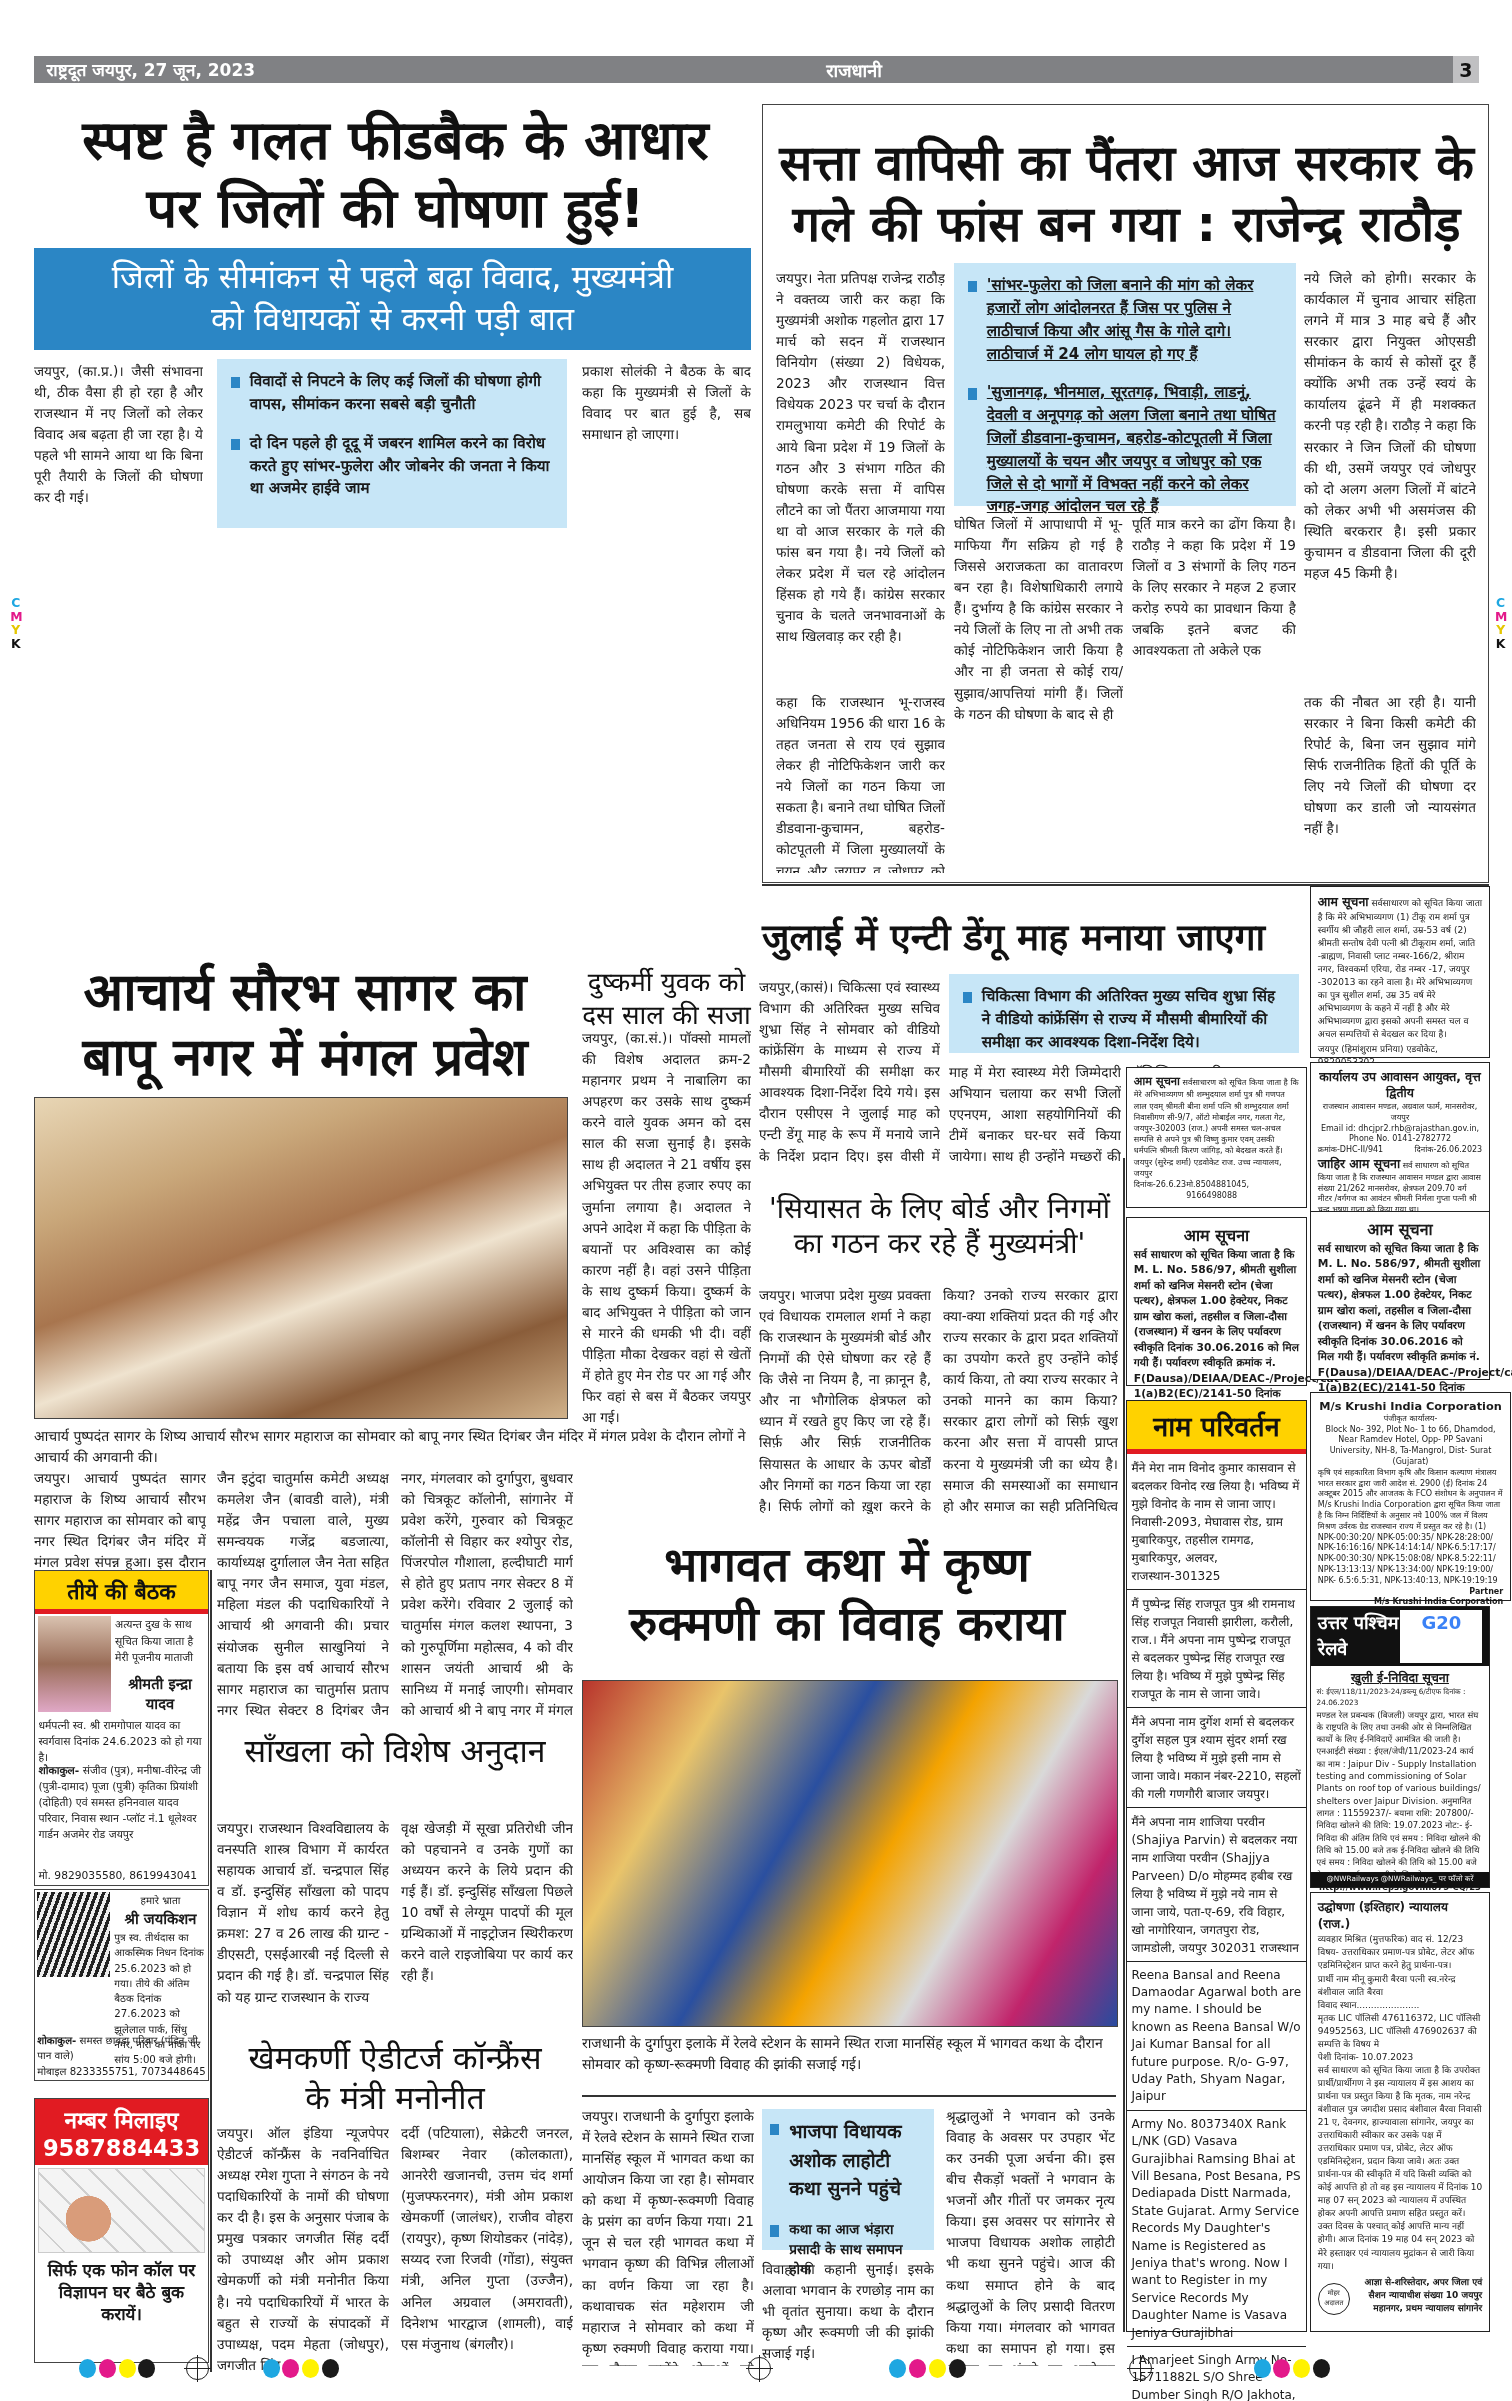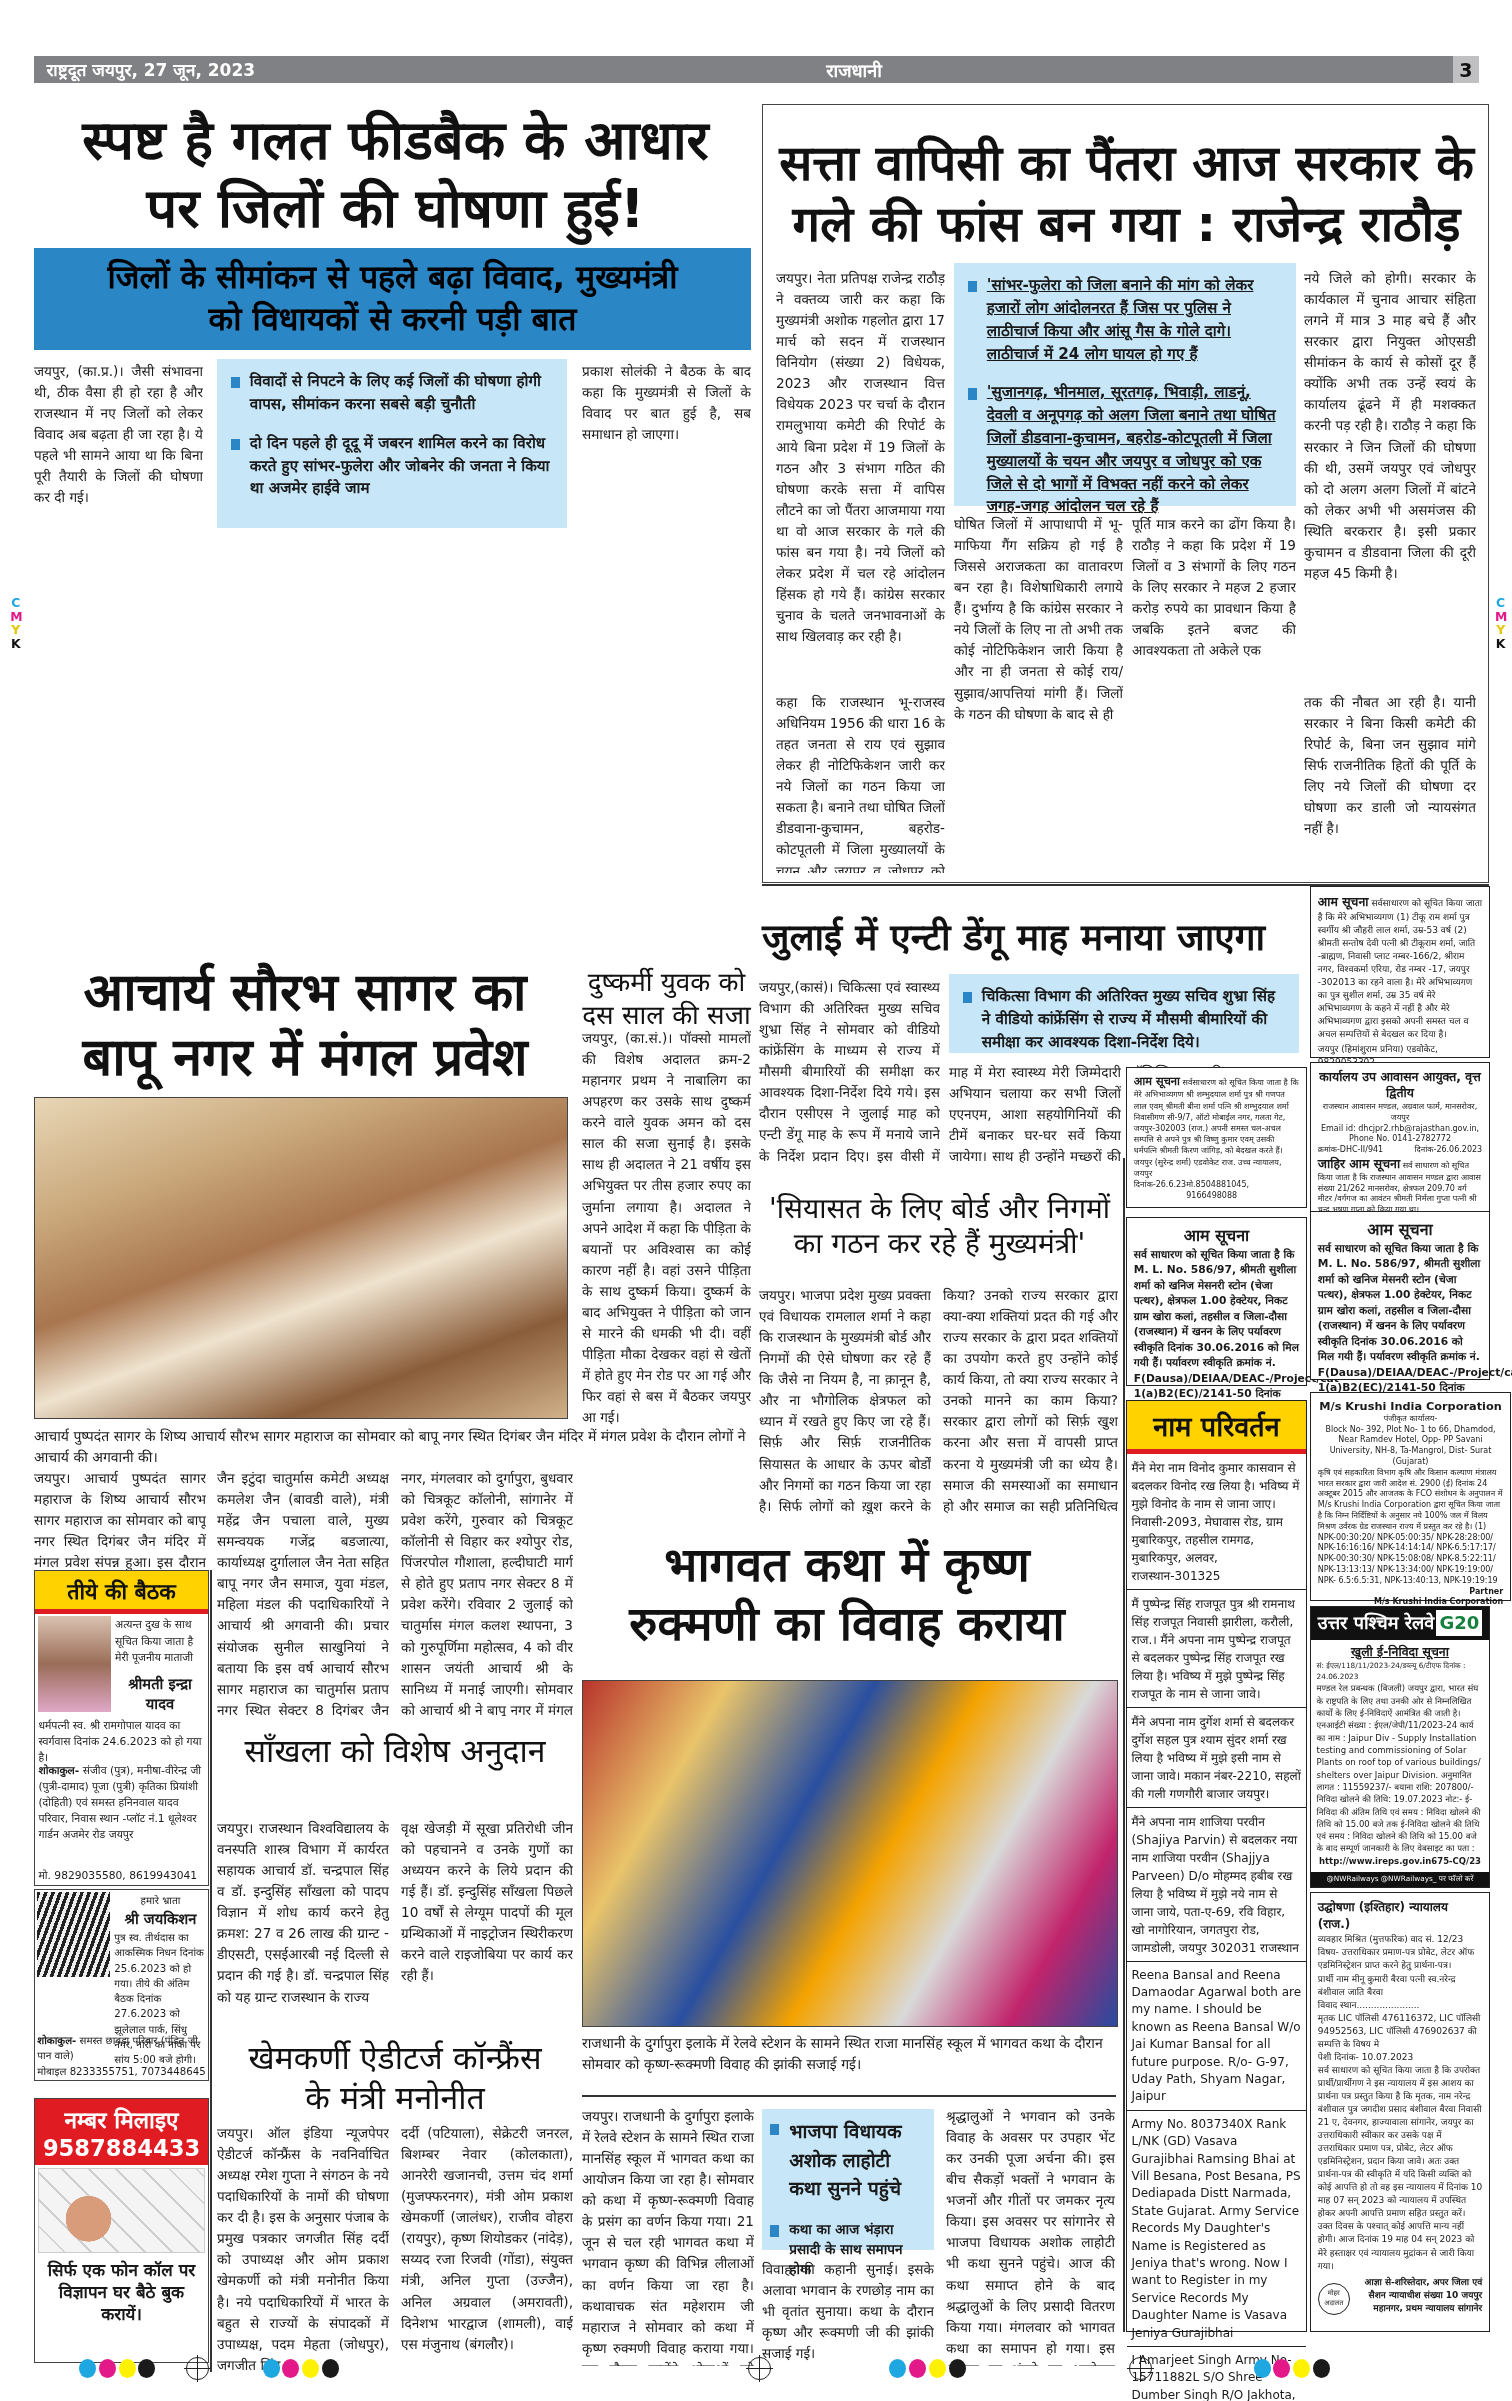--- a/index.html
+++ b/index.html
@@ -3,21 +3,21 @@
 <meta charset="utf-8">
 <style>
   * { box-sizing: border-box; margin: 0; padding: 0; }
   body { width: 1512px; height: 2401px; background: #ffffff; font-family: "DejaVu Sans", sans-serif; color: #1a1a1a; position: relative; overflow: hidden; }
   .abs { position: absolute; }
   .masthead { left: 34px; top: 56px; width: 1445px; height: 27px; background: #808184; color: #fff; display: flex; align-items: center; justify-content: space-between; }
   .masthead .left { font-size: 17px; padding-left: 12.4px; font-weight: bold; }
   .masthead .center { font-size: 18px; font-weight: bold; }
   .masthead .pageno { width: 26px; height: 27px; background: #c0c0c2; color: #111; font-size: 19px; font-weight: bold; display: flex; align-items: center; justify-content: center; }
   .headline { font-family: "DejaVu Sans", sans-serif; font-weight: bold; text-align: center; line-height: 1.25; color: #111; }
-  .bluebar { background: #2b86c5; color: #000000; font-weight: bold; text-align: center; line-height: 1.3; display: flex; align-items: center; justify-content: center; }
+  .bluebar { background: #2b86c5; color: #ffffff; font-weight: normal; text-align: center; line-height: 1.3; display: flex; align-items: center; justify-content: center; }
   .body-text { font-size: 13.6px; line-height: 1.55; text-align: justify; }
   .col { position: absolute; }
   .highlight { background: #c7e6f7; padding: 11.3px 13.6px; }
   .highlight .bullet { display: flex; gap: 10.2px; font-weight: bold; font-size: 15.2px; line-height: 1.5; margin-bottom: 16px; }
   .highlight .bullet .sq { width: 9px; height: 11.3px; background: #2b86c5; flex-shrink: 0; margin-top: 6.8px; }
   .box { border: 1.7px solid #444; }
   .photo { background: linear-gradient(135deg, #a07050, #d7b48c 30%, #8a5a3c 60%, #c38f5f); }
   .caption { font-size: 14px; line-height: 1.5; }
   .notice { border: 1.7px solid #222; padding: 5.6px 6.8px; font-size: 11.3px; line-height: 1.45; background: #fff; }
   .notice .title { font-weight: bold; font-size: 16px; text-align: center; }
@@ -239,21 +239,21 @@
   <div style="text-align:center;">पंजीकृत कार्यालय-</div>
   <div style="text-align:center;">Block No- 392, Plot No- 1 to 66, Dhamdod, Near Ramdev Hotel, Opp- PP Savani University, NH-8, Ta-Mangrol, Dist- Surat (Gujarat)</div>
   <div>कृषि एवं सहकारिता विभाग कृषि और किसान कल्याण मंत्रालय भारत सरकार द्वारा जारी आदेश सं. 2900 (ई) दिनांक 24 अक्टूबर 2015 और आजतक के FCO संशोधन के अनुपालन में M/s Krushi India Corporation द्वारा सूचित किया जाता है कि निम्न निर्दिष्टियों के अनुसार नये 100% जल में विलय मिश्रण उर्वरक ग्रेड राजस्थान राज्य में प्रस्तुत कर रहे है। (1) NPK-00:30:20/ NPK-05:00:35/ NPK-28:28:00/ NPK-16:16:16/ NPK-14:14:14/ NPK-6.5:17:17/ NPK-00:30:30/ NPK-15:08:08/ NPK-8.5:22:11/ NPK-13:13:13/ NPK-13:34:00/ NPK-19:19:00/ NPK- 6.5:6.5:31, NPK-13:40:13, NPK-19:19:19</div>
   <div style="text-align:right; font-weight:bold;">Partner</div>
   <div style="text-align:right; font-weight:bold;">M/s Krushi India Corporation</div>
 </div>
 
 <div class="abs notice" style="left:1310px; top:1606px; width:180px; height:282px; font-size:8.5px; line-height:1.45; padding:0;">
   <div class="rail-head">
     <span>उत्तर पश्चिम रेलवे</span>
-    <span style="background:#fff; color:#15803d; padding:0 3px;">G20</span>
+    <span style="background:#fff; color:#3b82f6; padding:0 21px;">G20</span>
   </div>
   <div style="padding:3.4px 5.6px;">
     <div style="text-align:center; font-weight:bold; font-size:12.4px; text-decoration:underline;">खुली ई-निविदा सूचना</div>
     <div style="font-size:7.3px;">सं: ईएल/118/11/2023-24/डब्ल्यू 6/टीएफ दिनांक : 24.06.2023</div>
     <div>मण्डल रेल प्रबन्धक (बिजली) जयपुर द्वारा, भारत संघ के राष्ट्रपति के लिए तथा उनकी ओर से निम्नलिखित कार्यों के लिए ई-निविदाऐं आमंत्रित की जाती है। एनआईटी संख्या : ईएल/जेपी/11/2023-24 कार्य का नाम : Jaipur Div - Supply Installation testing and commissioning of Solar Plants on roof top of various buildings/ shelters over Jaipur Division. अनुमानित लागत : 11559237/- बयाना राशि: 207800/- निविदा खोलने की तिथि: 19.07.2023 नोट:- ई-निविदा की अंतिम तिथि एवं समय : निविदा खोलने की तिथि को 15.00 बजे तक ई-निविदा खोलने की तिथि एवं समय : निविदा खोलने की तिथि को 15.00 बजे के बाद सम्पूर्ण जानकारी के लिए वेबसाइट का पता :</div>
     <div style="display:flex; justify-content:center; font-weight:bold;">
       <span>http://www.ireps.gov.in</span>
       <span>675-CQ/23</span>
     </div>
   </div>

